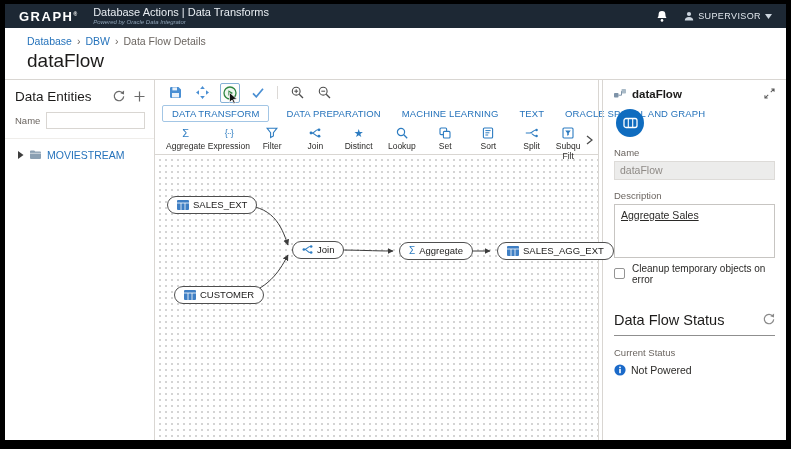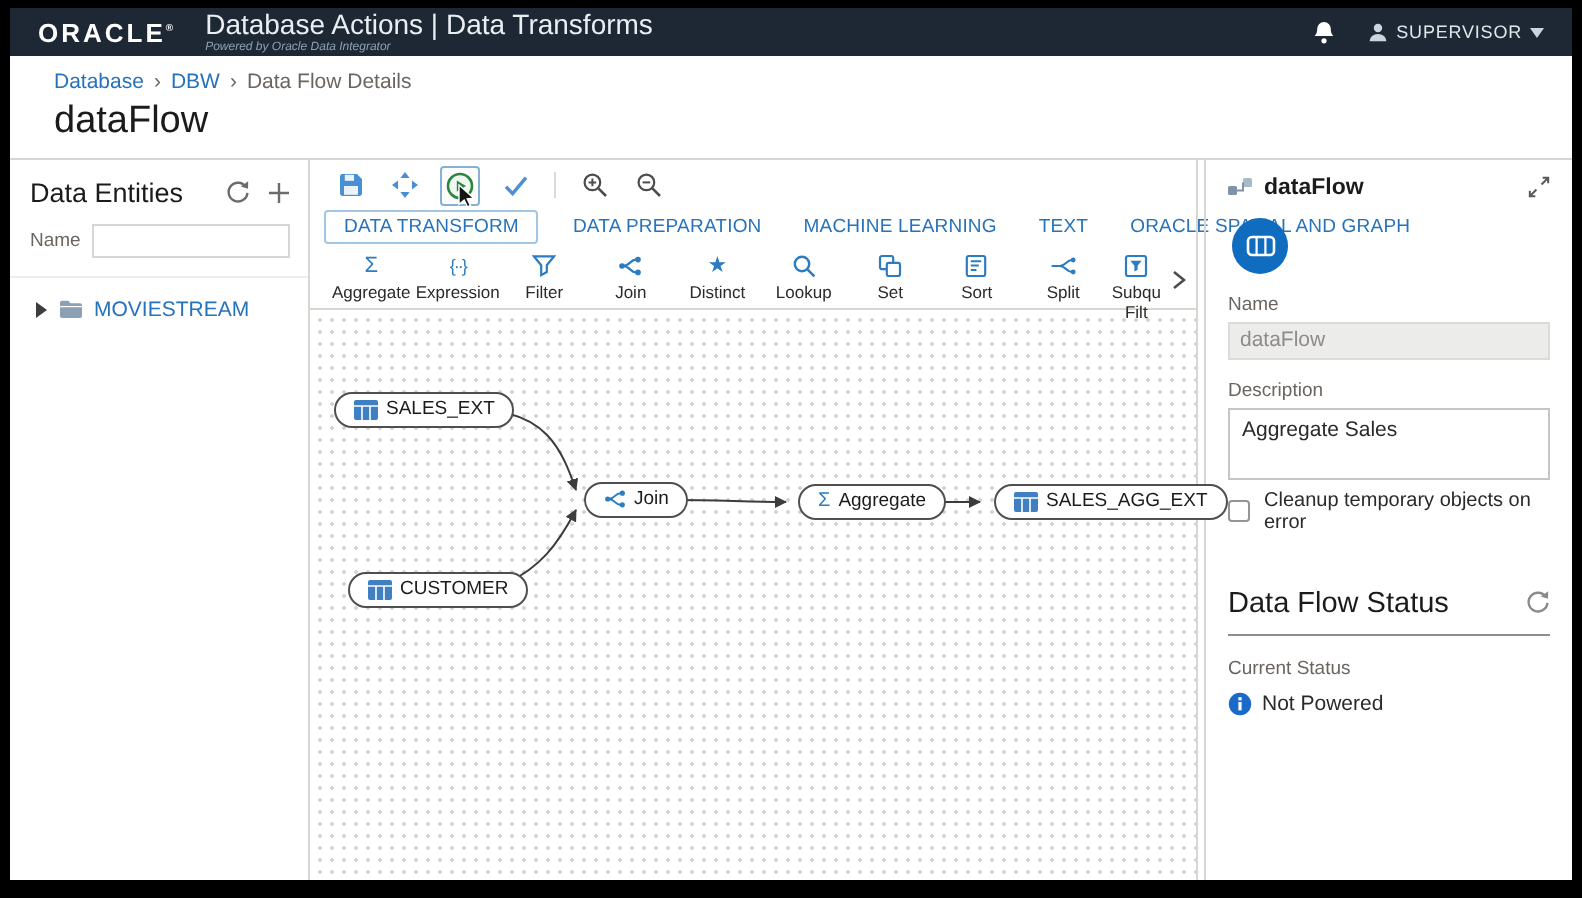--- a/index.html
+++ b/index.html
@@ -6,21 +6,21 @@
     font-family:"Liberation Sans",sans-serif;-webkit-font-smoothing:antialiased;}
   *{box-sizing:border-box;}
   .app{position:absolute;top:4px;left:5px;width:781px;height:436px;background:#fff;
     display:flex;flex-direction:column;}
 
   
   .topbar{height:24px;background:#1d2834;display:flex;align-items:center;padding:0 14px;flex:0 0 auto;}
   .brand{color:#fff;font-size:13px;font-weight:bold;letter-spacing:1.5px;line-height:1;}
   .brand sup{font-size:5px;letter-spacing:0;}
   .app-titles{margin-left:16px;display:flex;flex-direction:column;justify-content:center;line-height:1.05;}
-  .app-title{color:#e9eef3;font-size:14px;}
+  .app-title{color:#e9eef3;font-size:11px;}
   .powered{color:#8da1b4;font-size:6px;font-style:italic;margin-top:1px;}
   .topbar-right{margin-left:auto;display:flex;align-items:center;gap:16px;}
   .user{color:#e0e6ec;font-size:9px;display:flex;align-items:center;gap:4px;letter-spacing:.4px;justify-content:center;}
 
   
   .breadcrumb{padding:7px 0 0 22px;font-size:10.5px;color:#6b6560;display:flex;gap:5px;align-items:center;}
   .crumb-link{color:#2673bb;cursor:pointer;}
   .crumb-sep{color:#6b6560;}
   .page-title{padding:4px 0 7px 22px;font-size:19px;color:#1c1b1a;line-height:1.1;}
 
@@ -71,41 +71,41 @@
   
   .right-panel{width:184px;flex:0 0 184px;margin-left:3px;border-left:1px solid #d9d6d2;
     padding:8px 11px 0 11px;display:flex;flex-direction:column;}
   .rp-header{display:flex;align-items:center;gap:5px;}
   .rp-title{font-size:11.5px;font-weight:bold;color:#1c1b1a;flex:1;}
   .avatar{width:28px;height:28px;border-radius:50%;background:#0f6cbf;display:flex;align-items:center;
     justify-content:center;margin:9px 0 0 2px;flex:0 0 auto;}
   .field-label{font-size:9.5px;color:#6b6560;margin-top:10px;}
   .rp-input{margin-top:3px;height:19px;background:#ececeb;border:1px solid #dddbd8;color:#8f8b87;
     font-size:10.5px;padding:0 5px;width:100%;}
-  .rp-desc{margin-top:3px;height:36px;border:1px solid #c7c5c2;font-size:10.5px;color:#2b2a28;
-    padding:4px 6px;background:#fff;cursor:text;}
+  .rp-desc{margin-top:3px;height:54px;border:1px solid #c7c5c2;font-size:10.5px;color:#2b2a28;
+    padding:4px 6px;background:#fff;cursor:text;text-decoration:underline;}
   .checkbox-row{display:flex;align-items:center;gap:7px;margin-top:5px;cursor:pointer;}
   .checkbox{width:11px;height:11px;border:1.5px solid #949494;border-radius:2px;background:#fff;flex:0 0 auto;}
   .checkbox-label{font-size:10px;color:#2b2a28;}
   .status-header{display:flex;align-items:center;margin-top:27px;}
   .status-title{font-size:14.5px;color:#1c1b1a;flex:1;}
   .status-divider{height:1px;background:#8f8f8f;margin-top:7px;}
   .current-status-label{font-size:9.5px;color:#6b6560;margin-top:11px;}
   .status-value-row{display:flex;align-items:center;gap:5px;margin-top:6px;}
   .status-value{font-size:10.5px;color:#2b2a28;}
   .icon-btn{cursor:pointer;display:flex;align-items:center;}
 </style>
 </head>
 <body>
 
 <div class="app">
 
   <div class="topbar">
     <div class="brand">
-      <span>ORACLE</span><sup>®</sup>
+      <span>GRAPH</span><sup>®</sup>
     </div>
     <div class="app-titles">
       <span class="app-title">Database Actions | Data Transforms</span>
       <span class="powered">Powered by Oracle Data Integrator</span>
     </div>
     <div class="topbar-right">
       <span class="icon-btn">
         <svg width="12" height="13" viewBox="0 0 12 13">
             <path d="M6 1 a3.4 3.4 0 0 1 3.4 3.4 c0 2.4 .9 3.2 1.3 3.6 H1.3 c.4-.4 1.3-1.2 1.3-3.6 A3.4 3.4 0 0 1 6 1 Z" fill="#fff"></path>
             <circle cx="6" cy="10.4" r="1.3" fill="#fff"></circle>

